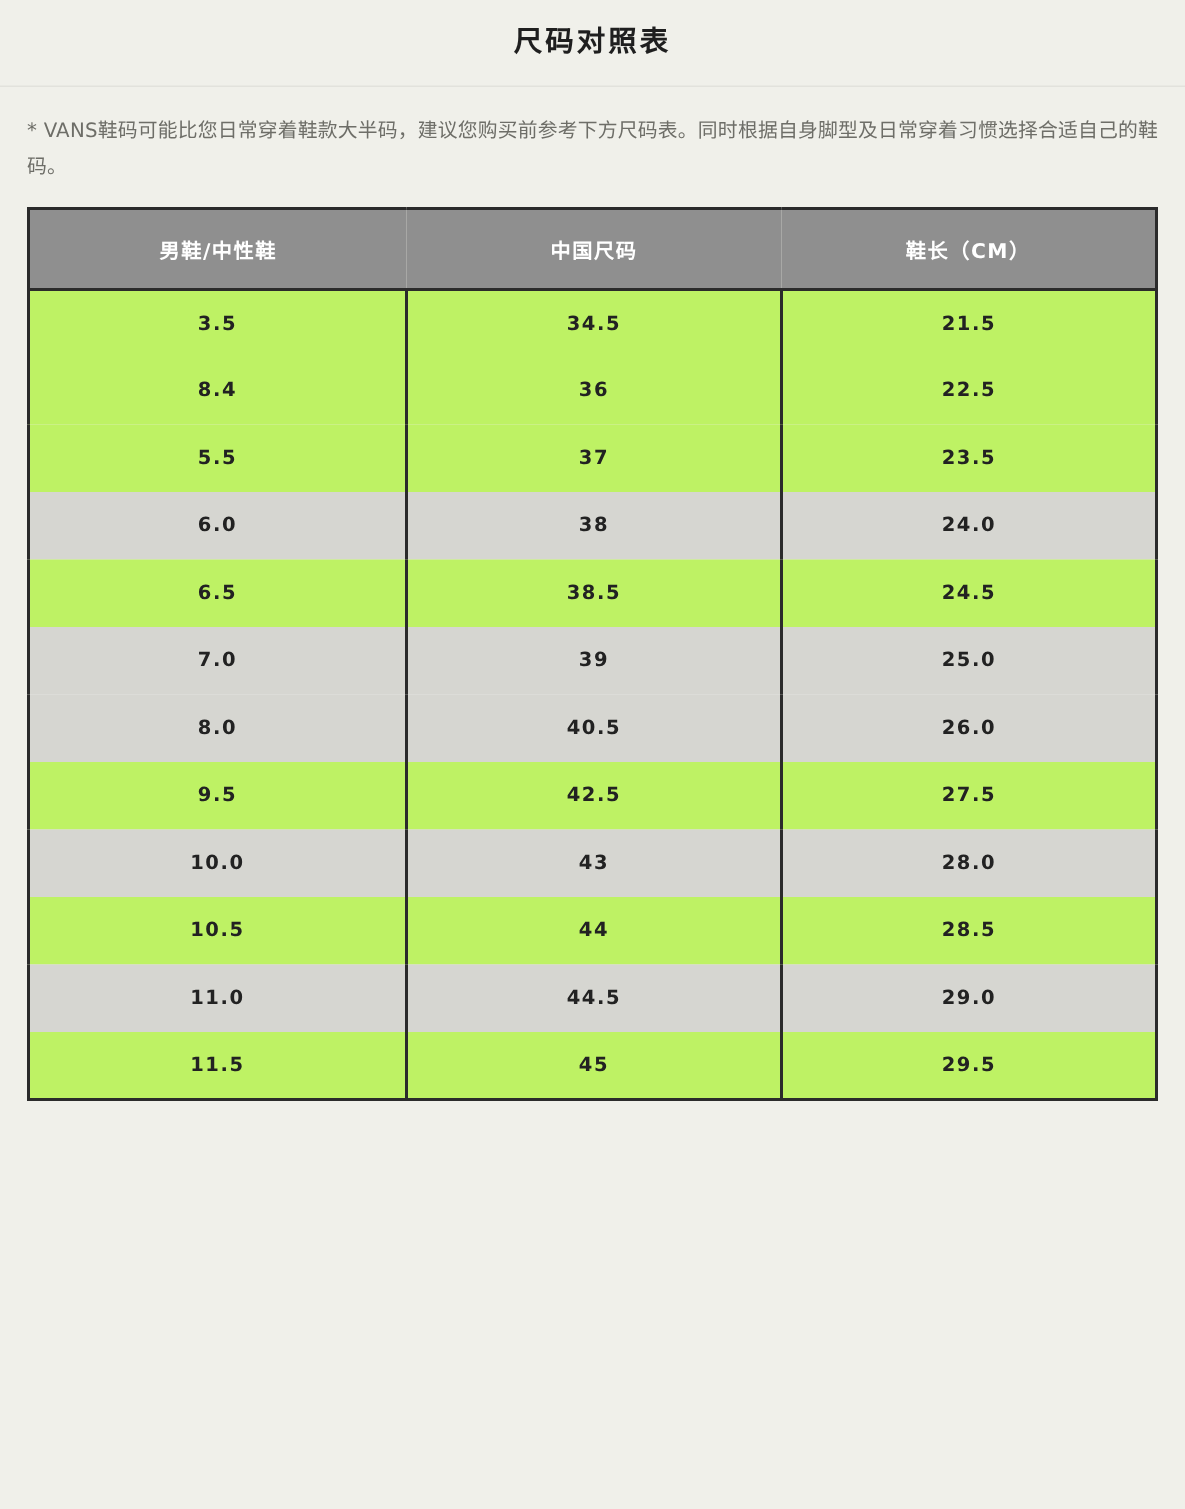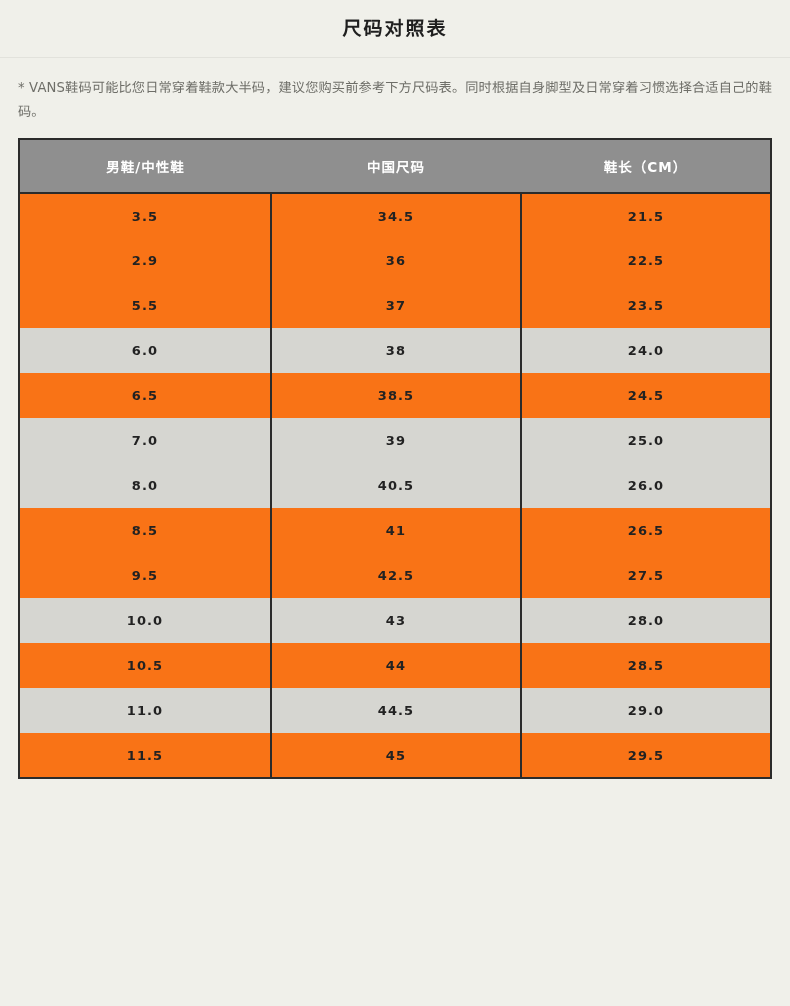--- a/index.html
+++ b/index.html
@@ -92,21 +92,21 @@
 
   tbody td {
     height: 45px;
     padding: 0;
     text-align: center;
     vertical-align: middle;
     font-size: 13px;
     font-weight: bold;
     letter-spacing: 1.1px;
     color: #222222;
-    background: #f97316;
+    background: #bef264;
     border-right: 2px solid #2b2b2b;
     box-sizing: border-box;
   }
   tbody td:last-child {
     border-right: none;
   }
   tbody tr.alt td {
     background: #d6d6d1;
   }
 </style>
@@ -137,21 +137,21 @@
           <th>鞋长（CM）</th>
         </tr>
       </thead>
       <tbody>
           <tr>
             <td>3.5</td>
             <td>34.5</td>
             <td>21.5</td>
           </tr>
           <tr>
-            <td>2.9</td>
+            <td>8.4</td>
             <td>36</td>
             <td>22.5</td>
           </tr>
           <tr>
             <td>5.5</td>
             <td>37</td>
             <td>23.5</td>
           </tr>
           <tr class="alt">
             <td>6.0</td>
@@ -167,25 +167,20 @@
             <td>7.0</td>
             <td>39</td>
             <td>25.0</td>
           </tr>
           <tr class="alt">
             <td>8.0</td>
             <td>40.5</td>
             <td>26.0</td>
           </tr>
           <tr>
-            <td>8.5</td>
-            <td>41</td>
-            <td>26.5</td>
-          </tr>
-          <tr>
             <td>9.5</td>
             <td>42.5</td>
             <td>27.5</td>
           </tr>
           <tr class="alt">
             <td>10.0</td>
             <td>43</td>
             <td>28.0</td>
           </tr>
           <tr>

